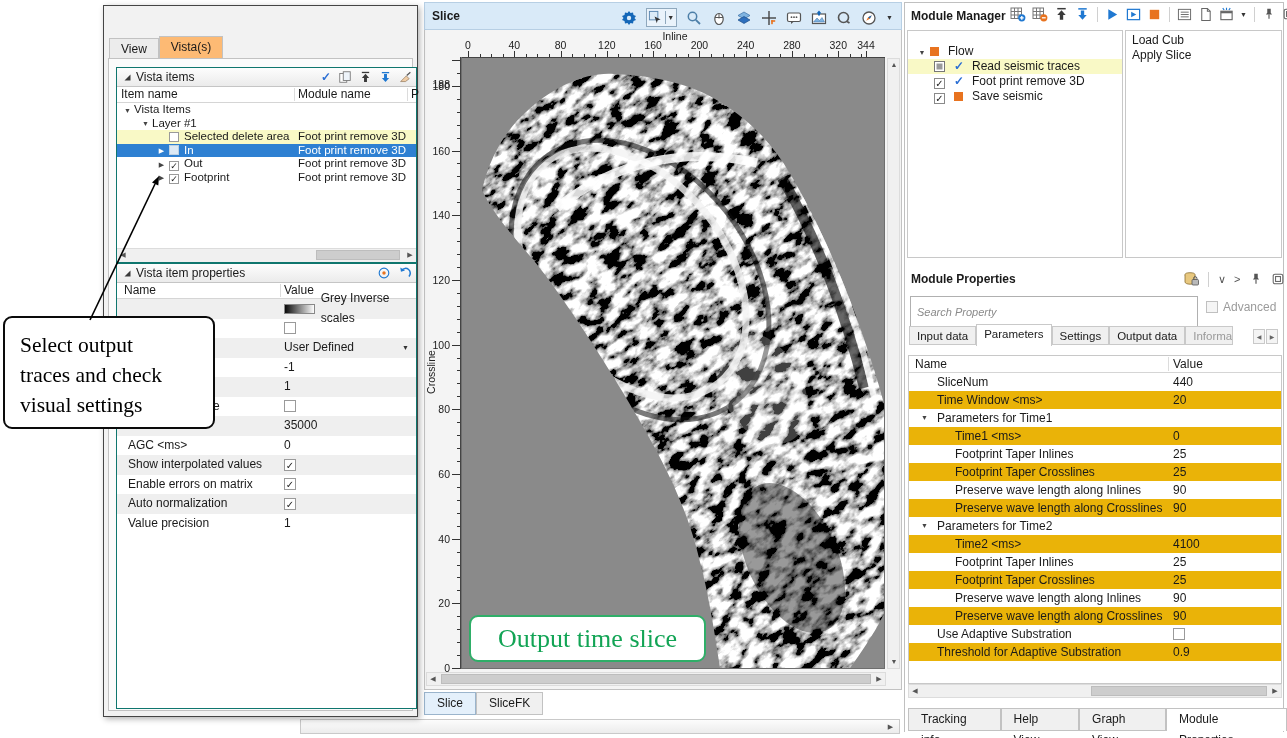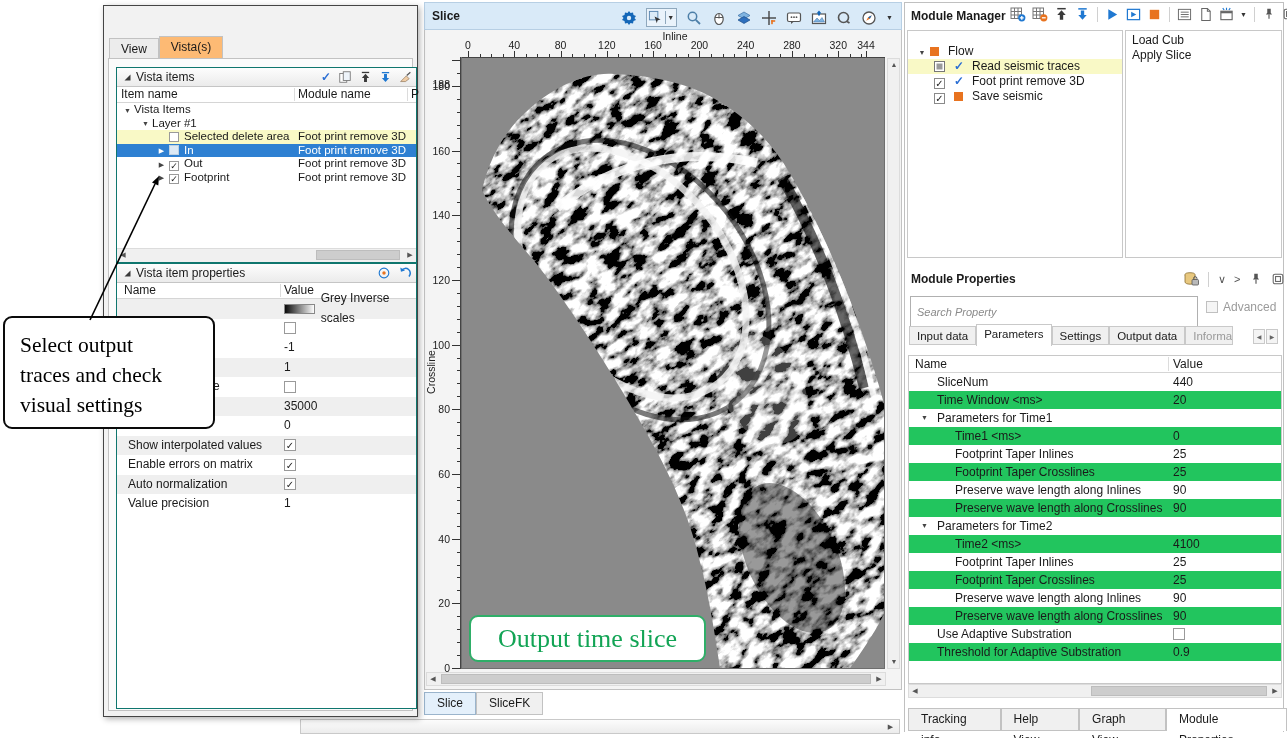--- a/index.html
+++ b/index.html
@@ -132,21 +132,21 @@
           font-size:11.5px; white-space:nowrap; }
   .mtab.active { height:22px; background:#fff; border-bottom:none; }
   .mtab.disabled { color:#9a9a9a; max-width:48px; overflow:hidden; }
   .tabscroll { left:1253px; top:329px; display:flex; gap:1px; }
   .tabscroll span { width:12px; height:15px; border:1px solid #c9c9c9; background:#f4f4f4;
                     font-size:6px; text-align:center; line-height:14px; color:#666; }
   #mp-table { left:908px; top:355px; width:374px; height:329px; border:1px solid #c8c8c8; background:#fff; }
   #mp-cols { position:relative; height:17px; border-bottom:1px solid #d5d5d5; line-height:16px; }
   #mp-cols .csep { position:absolute; top:1px; bottom:1px; width:1px; background:#dcdcdc; }
   .mrow { position:relative; height:18px; line-height:18px; white-space:nowrap; }
-  .mrow.alt { background:#22c55e;text-align:right; }
+  .mrow.alt { background:#eab308;text-align:right; }
   .gexp { position:absolute; left:12px; font-size:7px; color:#444; top:0; }
   .mname { position:absolute; left:28px; }
   .mname.lv1 { left:46px; }
   .mval { position:absolute; left:264px; top:0; height:100%; display:flex; align-items:center; }
   #mp-hscroll { left:908px; top:684px; width:374px; height:14px; }
   #bottom-tabs { left:908px; top:708px; display:flex; }
   .btab { height:23px; line-height:21px; padding:0 12px; border:1px solid #c2c2c2; background:#f0f0f0; }
   .btab.active { background:#fff; border-bottom:none; }
 </style>
 </head>
@@ -838,20 +838,23 @@
           <span class="csep" style="left:163px"></span>
         </div>
         <div id="vprop-rows">
             <div class="prow alt"><span class="pname"></span><span class="pval">
                 <span class="swatch"></span>
                 <span>Grey Inverse scales</span>
               </span></div>
             <div class="prow"><span class="pname"></span><span class="pval">
                 <span class="cbv"></span>
               </span></div>
+            <div class="prow alt"><span class="pname"></span><span class="pval">
+                <span>User Defined</span>
+              </span><span class="ddc">▼</span></div>
             <div class="prow"><span class="pname"></span><span class="pval">
                 <span>-1</span>
               </span></div>
             <div class="prow alt"><span class="pname"></span><span class="pval">
                 <span>1</span>
               </span></div>
             <div class="prow"><span class="pname tail">e</span><span class="pval">
                 <span class="cbv"></span>
               </span></div>
             <div class="prow alt"><span class="pname">Gain</span><span class="pval">

